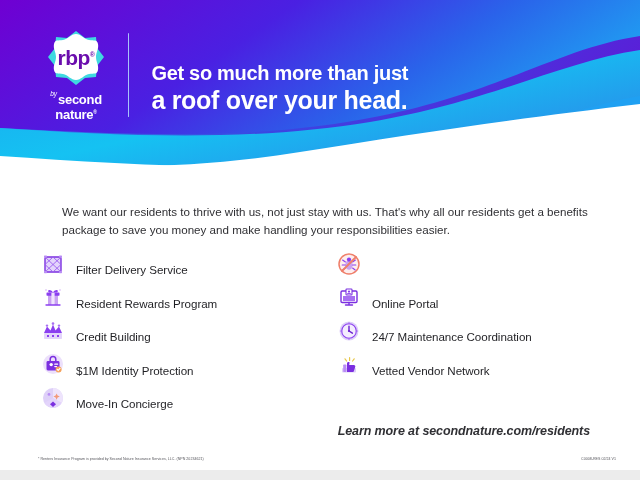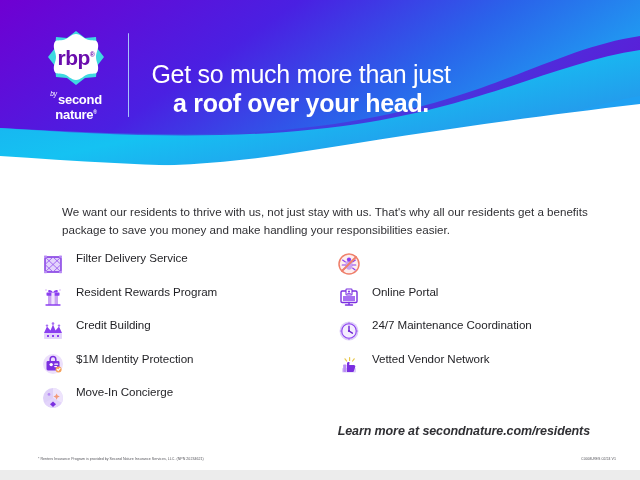--- a/index.html
+++ b/index.html
@@ -86,22 +86,22 @@
     margin-left:4px;
     margin-right:22px;
     border-radius:1px;
   }
 
   .headline {
     color:#ffffff;
     line-height:1.16;
     letter-spacing:-0.3px;
   }
-  .headline .l1 { font-size:25px; font-weight:normal; display:block;margin-top:27px; }
-  .headline .l2 { font-size:25px; font-weight:bold; display:block;text-align:center; }
+  .headline .l1 { font-size:20px; font-weight:bold; display:block;margin-top:27px; }
+  .headline .l2 { font-size:25px; font-weight:bold; display:block; }
 
   
   .intro {
     position:absolute;
     left:40px; top:203px;
     width:560px;
     font-size:11.6px;
     line-height:1.52;
     color:#2f2f33;
     margin-left:22px;
@@ -112,21 +112,21 @@
     left:40px; top:247px;
     width:568px;
     display:grid;
     grid-template-columns:296px 272px;
     grid-auto-rows:33.5px;
     align-items:center;
   }
 
   .bitem {
     display:flex;
-    align-items:flex-start;
+    align-items:flex-end;
     gap:11px;
   }
   .bicon {
     width:25px; height:25px;
     flex:0 0 25px;
     display:flex;
     align-items:center;
     justify-content:center;
   }
   .bicon svg { display:block; }

